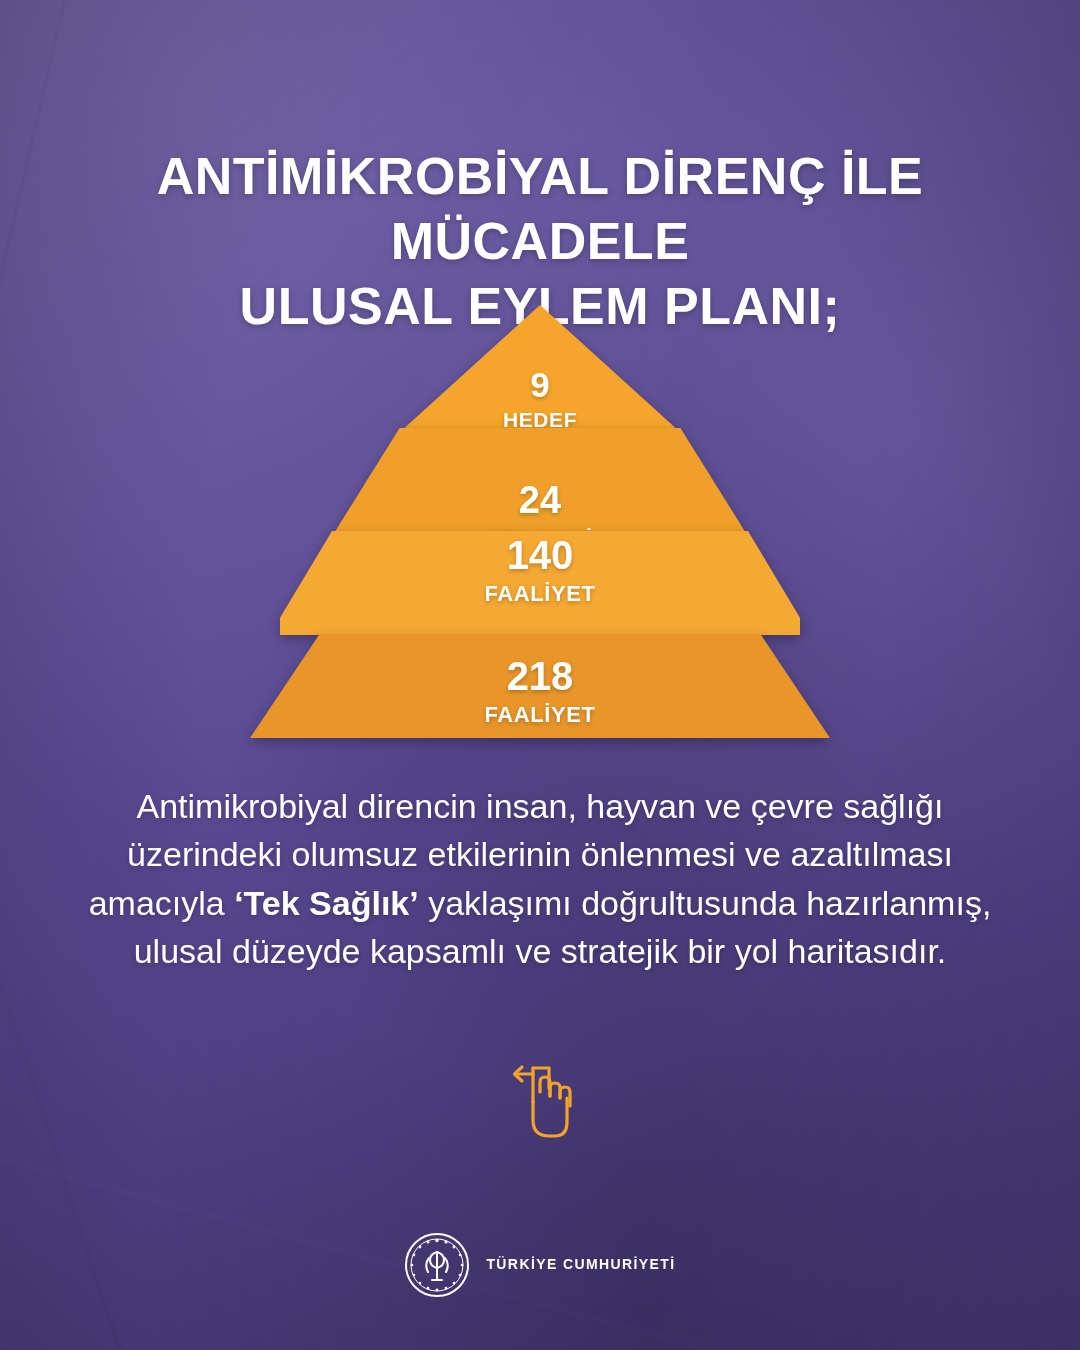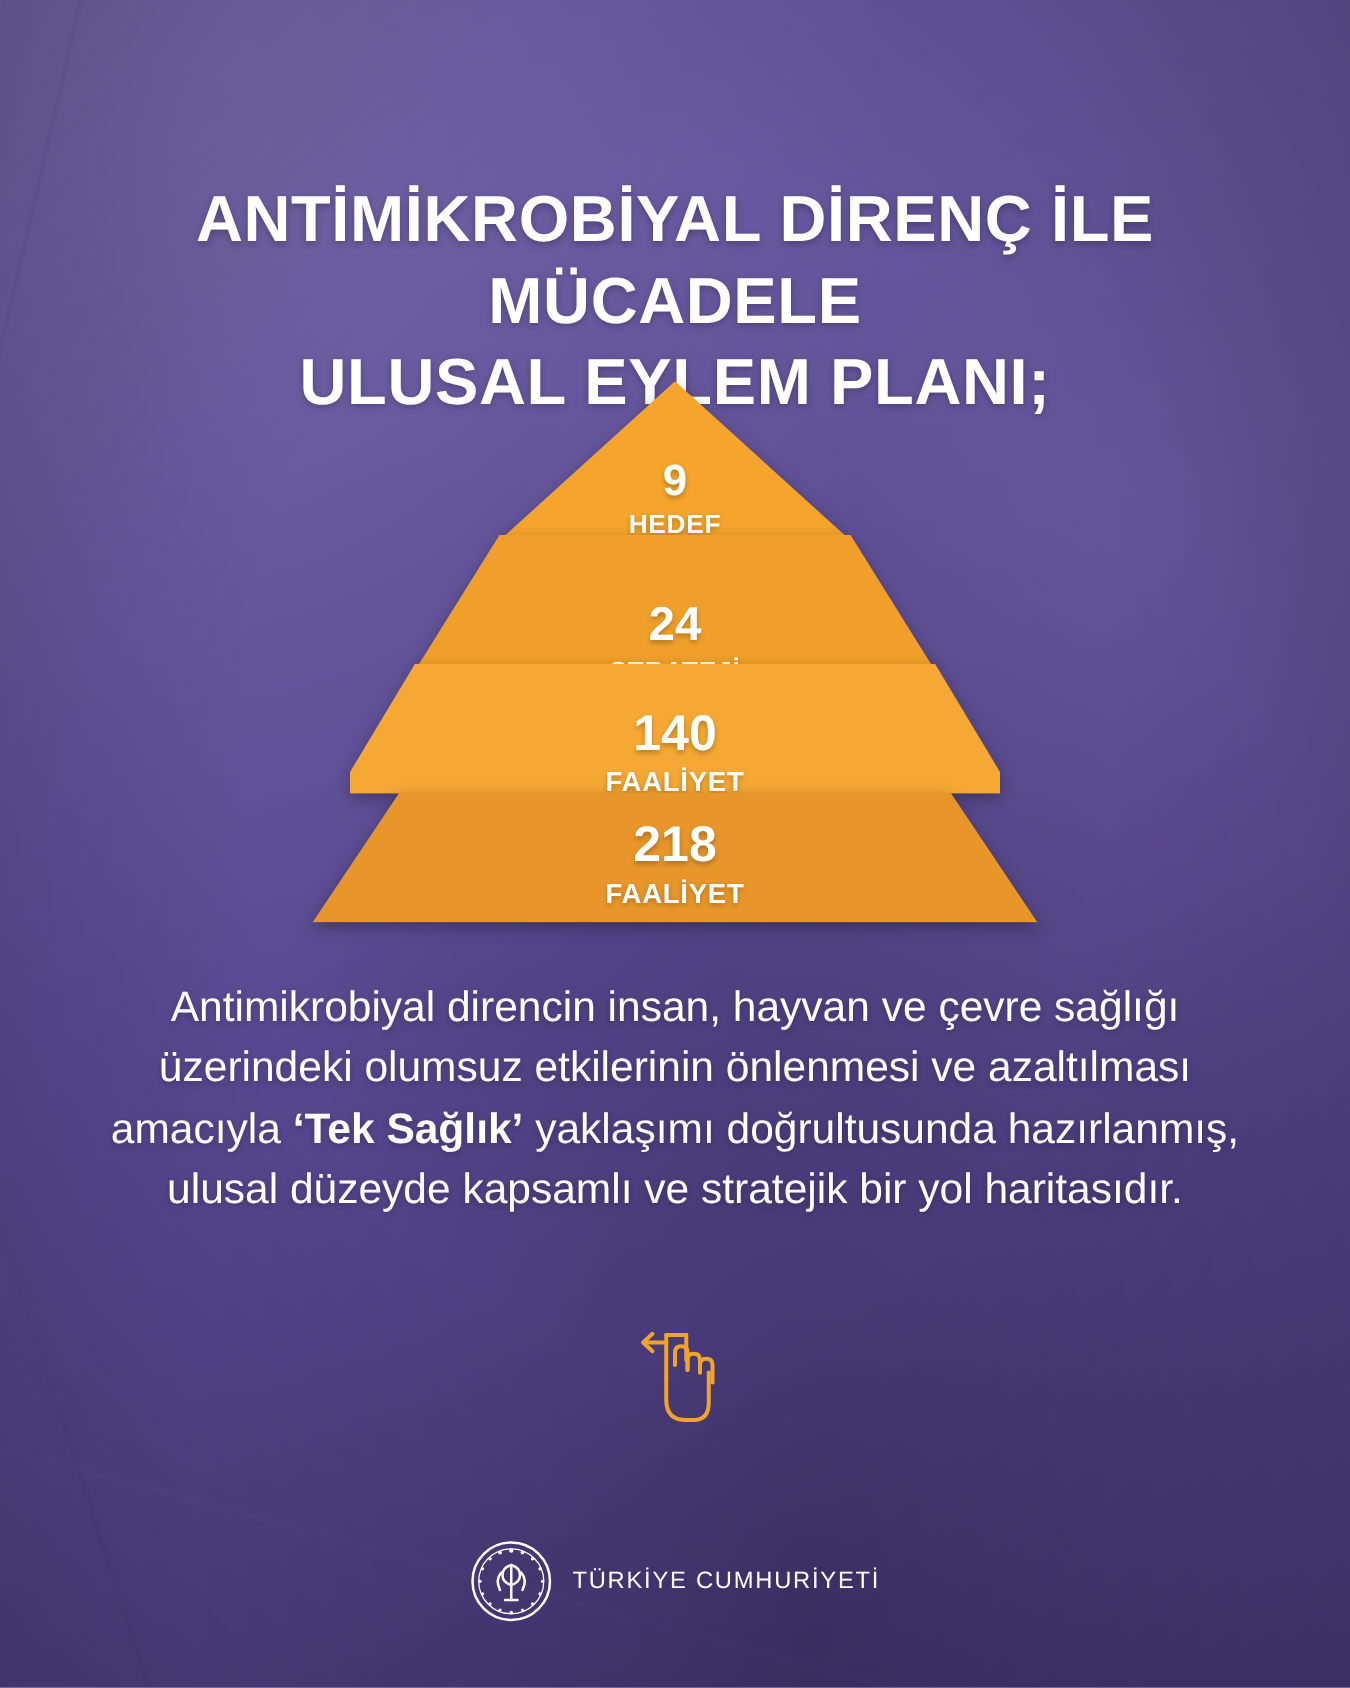--- a/index.html
+++ b/index.html
@@ -120,21 +120,21 @@
   #tier2 .labels { top: 25px; margin-top: 28px; }
   #tier2 .num { font-size: 38px; }
   #tier2 .cap { font-size: 21px; margin-top: 8px; }
 
   
   #tier3 { top: 226px; height: 104px; }
   #tier3 .shape {
     background: #f5a833;
     clip-path: polygon(10.0% 0%, 90.0% 0%, 102% 100%, -2% 100%);
   }
-  #tier3 .labels { top: 36px; }
+  #tier3 .labels { top: 4px; }
   #tier3 .num { font-size: 40px; }
   #tier3 .cap { font-size: 22px; margin-top: 8px; }
 
   
   #tier4 { top: 329px; height: 104px; width: 580px; left: -30px; }
   #tier4 .shape {
     background: #e8962a;
     clip-path: polygon(12.0% 0%, 88.0% 0%, 100% 100%, 0% 100%);
   }
   #tier4 .labels { top: 22px; }
@@ -178,21 +178,21 @@
   .footer .emblem {
     width: 66px;
     height: 66px;
     flex: 0 0 auto;
   }
   .footer .ftext {
     color: #ffffff;
     line-height: 1.25;
     letter-spacing: 1.4px;
   }
-  .footer .ftext .l1 { display: block; font-size: 19px; font-weight: normal; }
+  .footer .ftext .l1 { display: block; font-size: 14px; font-weight: bold; }
   .footer .ftext .l2 { display: block; font-size: 21px; font-weight: bold; }
 </style>
 </head>
 <body>
 
 <div class="poster">
 
   <div class="texture"></div>
   <div class="vignette"></div>
 

